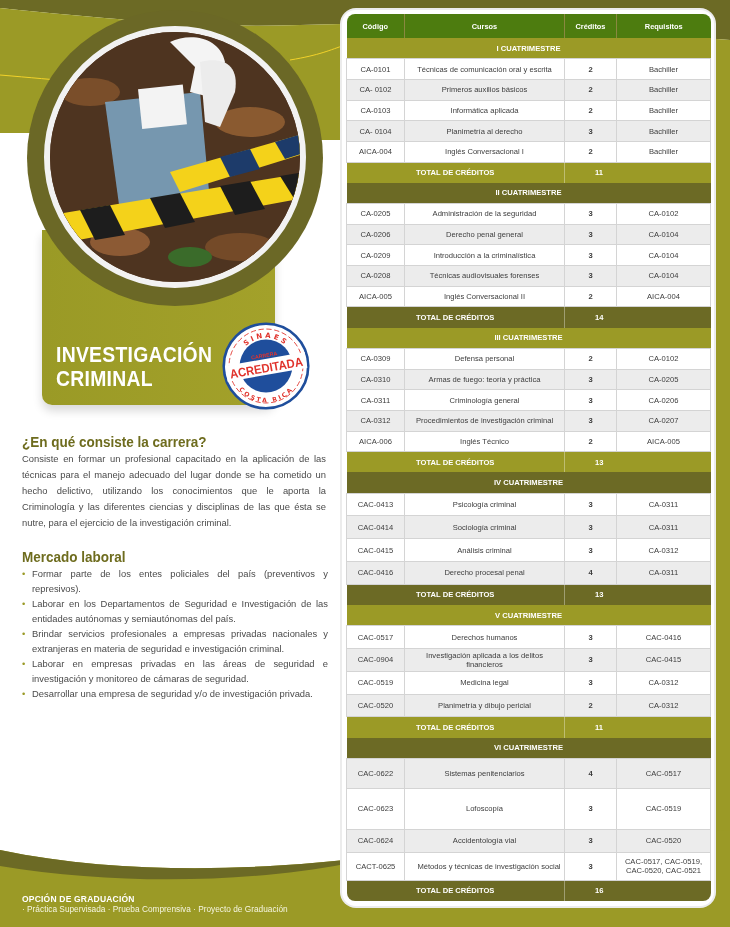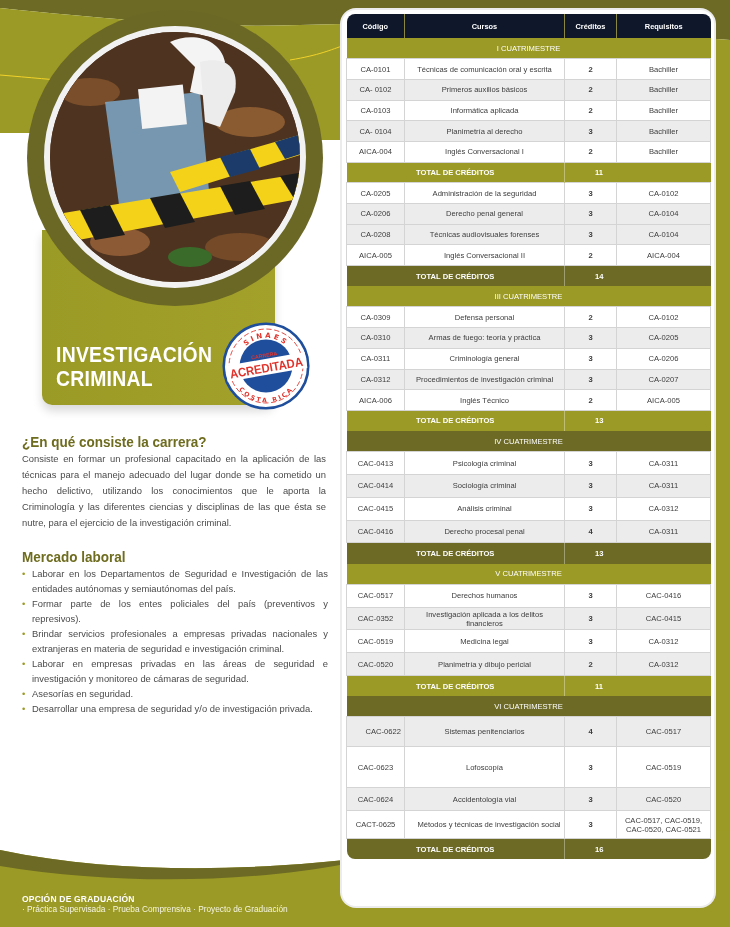--- a/index.html
+++ b/index.html
@@ -23,26 +23,26 @@
   .bullets { position: absolute; left: 22px; top: 566px; width: 306px; list-style: none; font-family: "Liberation Sans", sans-serif; font-size: 9.4px; line-height: 15px; color: #4a4a4a; }
   .bullets li { position: relative; padding-left: 10px; text-align: justify; margin-bottom: 0; }
   .bullets li::before { content: "•"; position: absolute; left: 0; top: 0; color: #9a9a26; }
 
   .grad { position: absolute; left: 22px; top: 894px; color: #fff; font-family: "Liberation Sans", sans-serif; }
   .grad-title { font-weight: bold; font-size: 8.5px; letter-spacing: 0.2px; }
   .grad-text { font-size: 8.3px; color: #f5f5e0; }
 
   .table-card { position: absolute; left: 342px; top: 10px; width: 372px; height: 896px; background: #ffffff; border-radius: 14px; padding: 4px 0 0 4px; box-shadow: 0 0 0 2px #ececec; }
   table { border-collapse: collapse; width: 365px; font-family: "Liberation Sans", sans-serif; font-size: 7.6px; color: #3c3c3c; }
-  th { background: #0f172a; color: #fff; font-weight: bold; height: 24px; font-size: 7.4px; border-right: 1px solid #8a8840; }
+  th { background: #4d7c0f; color: #fff; font-weight: bold; height: 24px; font-size: 7.4px; border-right: 1px solid #8a8840; }
   th:first-child { border-top-left-radius: 8px; }
   th:last-child { border-top-right-radius: 8px; border-right: none; }
   td { text-align: center; border: 1px solid #d4d4d4; height: 20.7px; padding: 0 3px; }
   tr.alt td { background: #ececec; }
-  tr.sem td { border: none; color: #fff; font-weight: normal; height: 20.7px; }
+  tr.sem td { border: none; color: #fff; font-weight: bold; height: 20.7px; }
   tr.sem.a td { background: #9b9a26; }
   tr.sem.b td { background: #6c6a25; }
   tr.tot td { border: none; color: #fff; font-weight: bold; height: 20.7px; }
   tr.tot.a td { background: #9b9a26; }
   tr.tot.b td { background: #6c6a25; }
   tr.tot td.tv { border-left: 1px solid rgba(255,255,255,0.35); text-align: left; padding-left: 30px; }
   tr.tall td { height: 23px; line-height: 9px; }
   tr.last td:first-child { border-bottom-left-radius: 8px; }
   tr.last td:last-child { border-bottom-right-radius: 8px; }
   td.cr { font-weight: bold; }
@@ -118,25 +118,24 @@
   <rect x="4" y="42" width="92" height="18" fill="#ffffff" transform="rotate(-10 50 50)"></rect>
   <text x="50" y="40" font-family="Liberation Sans, sans-serif" font-size="6" font-weight="bold" fill="#e0332c" text-anchor="middle" transform="rotate(-10 50 50)">CARRERA</text>
   <text x="50" y="57" font-family="Liberation Sans, sans-serif" font-size="14" font-weight="bold" fill="#e0332c" text-anchor="middle" transform="rotate(-10 50 50)" textLength="84" lengthAdjust="spacingAndGlyphs">ACREDITADA</text>
 </svg>
 
 <div class="section-title" style="top:433px;">¿En qué consiste la carrera?</div>
 <p class="para" style="top:451px;">Consiste en formar un profesional capacitado en la aplicación de las técnicas para el manejo adecuado del lugar donde se ha cometido un hecho delictivo, utilizando los conocimientos que le aporta la Criminología y las diferentes ciencias y disciplinas de las que ésta se nutre, para el ejercicio de la investigación criminal.</p>
 
 <div class="section-title" style="top:548px;">Mercado laboral</div>
 <ul class="bullets">
+  <li>Formar parte de los entes policiales del país (preventivos y represivos).</li>
   <li>Laborar en los Departamentos de Seguridad e Investigación de las entidades autónomas y semiautónomas del país.</li>
-  <li>Formar parte de los entes policiales del país (preventivos y represivos).</li>
   <li>Brindar servicios profesionales a empresas privadas nacionales y extranjeras en materia de seguridad e investigación criminal.</li>
   <li>Laborar en empresas privadas en las áreas de seguridad e investigación y monitoreo de cámaras de seguridad.</li>
-  <li>Asesorías en seguridad.</li>
   <li>Desarrollar una empresa de seguridad y/o de investigación privada.</li>
 </ul>
 
 <div class="grad">
   <div class="grad-title">OPCIÓN DE GRADUACIÓN</div>
   <div class="grad-text">· Práctica Supervisada · Prueba Comprensiva · Proyecto de Graduación</div>
 </div>
 
 <div class="table-card">
   <table>
@@ -179,29 +178,38 @@
         <tr class="">
           <td class="code">AICA-004</td>
           <td class="course">Inglés Conversacional I</td>
           <td class="credits cr">2</td>
           <td class="req">Bachiller</td>
         </tr>
         <tr class="tot a">
           <td colspan="2">TOTAL DE CRÉDITOS</td>
           <td colspan="2" class="tv">11</td>
         </tr>
+        <tr class="sem b">
+          <td colspan="4">II CUATRIMESTRE</td>
+        </tr>
         <tr class="">
           <td class="code">CA-0205</td>
           <td class="course">Administración de la seguridad</td>
           <td class="credits cr">3</td>
           <td class="req">CA-0102</td>
         </tr>
         <tr class="alt">
           <td class="code">CA-0206</td>
           <td class="course">Derecho penal general</td>
+          <td class="credits cr">3</td>
+          <td class="req">CA-0104</td>
+        </tr>
+        <tr class="">
+          <td class="code">CA-0209</td>
+          <td class="course">Introducción a la criminalística</td>
           <td class="credits cr">3</td>
           <td class="req">CA-0104</td>
         </tr>
         <tr class="alt">
           <td class="code">CA-0208</td>
           <td class="course">Técnicas audiovisuales forenses</td>
           <td class="credits cr">3</td>
           <td class="req">CA-0104</td>
         </tr>
         <tr class="">
@@ -285,21 +293,21 @@
         <tr class="sem a">
           <td colspan="4">V CUATRIMESTRE</td>
         </tr>
         <tr class="" style="height: 22.8px;">
           <td class="code" style="height: 22.8px;">CAC-0517</td>
           <td class="course" style="height: 22.8px;">Derechos humanos</td>
           <td class="credits cr" style="height: 22.8px;">3</td>
           <td class="req" style="height: 22.8px;">CAC-0416</td>
         </tr>
         <tr class="alt tall" style="height: 22.8px;">
-          <td class="code" style="height: 22.8px;">CAC-0352</td>
+          <td class="code" style="height: 22.8px;">CAC-0904</td>
           <td class="course" style="height: 22.8px;">Investigación aplicada a los delitos financieros</td>
           <td class="credits cr" style="height: 22.8px;">3</td>
           <td class="req" style="height: 22.8px;">CAC-0415</td>
         </tr>
         <tr class="" style="height: 22.8px;">
           <td class="code" style="height: 22.8px;">CAC-0519</td>
           <td class="course" style="height: 22.8px;">Medicina legal</td>
           <td class="credits cr" style="height: 22.8px;">3</td>
           <td class="req" style="height: 22.8px;">CA-0312</td>
         </tr>
@@ -310,21 +318,21 @@
           <td class="req" style="height: 22.8px;">CA-0312</td>
         </tr>
         <tr class="tot a">
           <td colspan="2">TOTAL DE CRÉDITOS</td>
           <td colspan="2" class="tv">11</td>
         </tr>
         <tr class="sem b">
           <td colspan="4">VI CUATRIMESTRE</td>
         </tr>
         <tr class="alt" style="height: 22.8px;">
-          <td class="code" style="height: 30px; text-align: right;">CAC-0622</td>
+          <td class="code" style="height: 30px;">CAC-0622</td>
           <td class="course" style="height: 27px; margin-top: 48px;">Sistemas penitenciarios</td>
           <td class="credits cr" style="height: 22.8px;">4</td>
           <td class="req" style="height: 22.8px;">CAC-0517</td>
         </tr>
         <tr class="" style="height: 22.8px;">
           <td class="code" style="height: 15px;">CAC-0623</td>
           <td class="course" style="height: 41px;">Lofoscopía</td>
           <td class="credits cr" style="height: 22.8px;">3</td>
           <td class="req" style="height: 22.8px;">CAC-0519</td>
         </tr>

